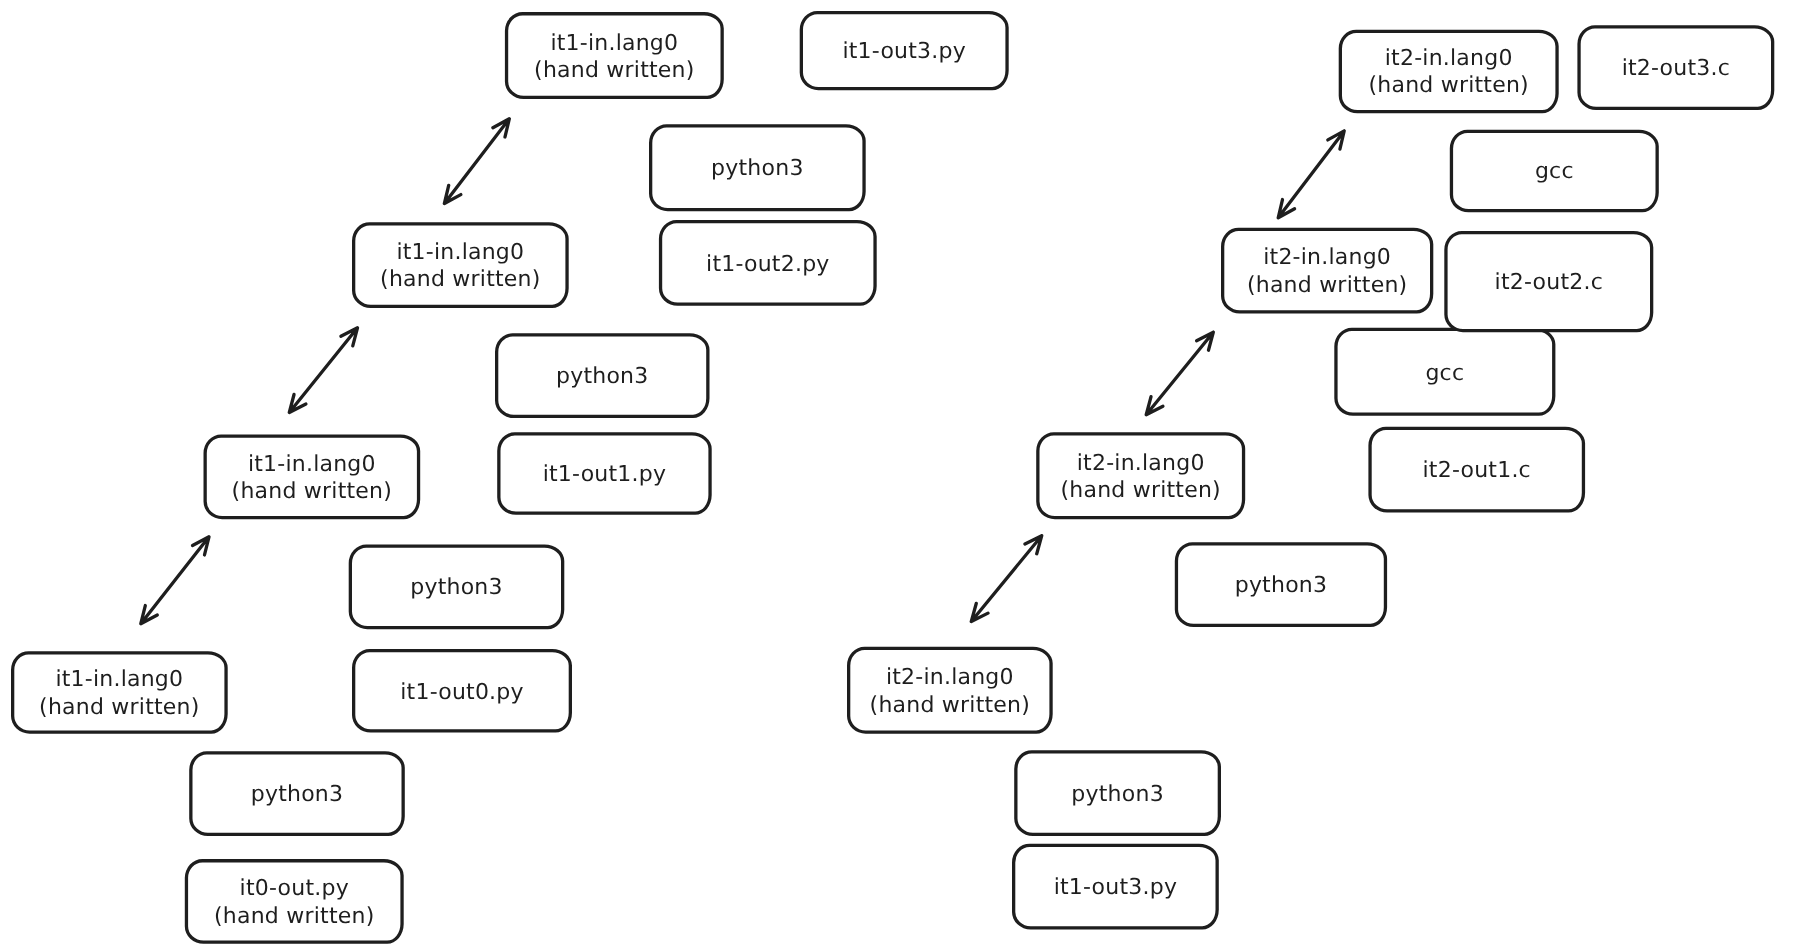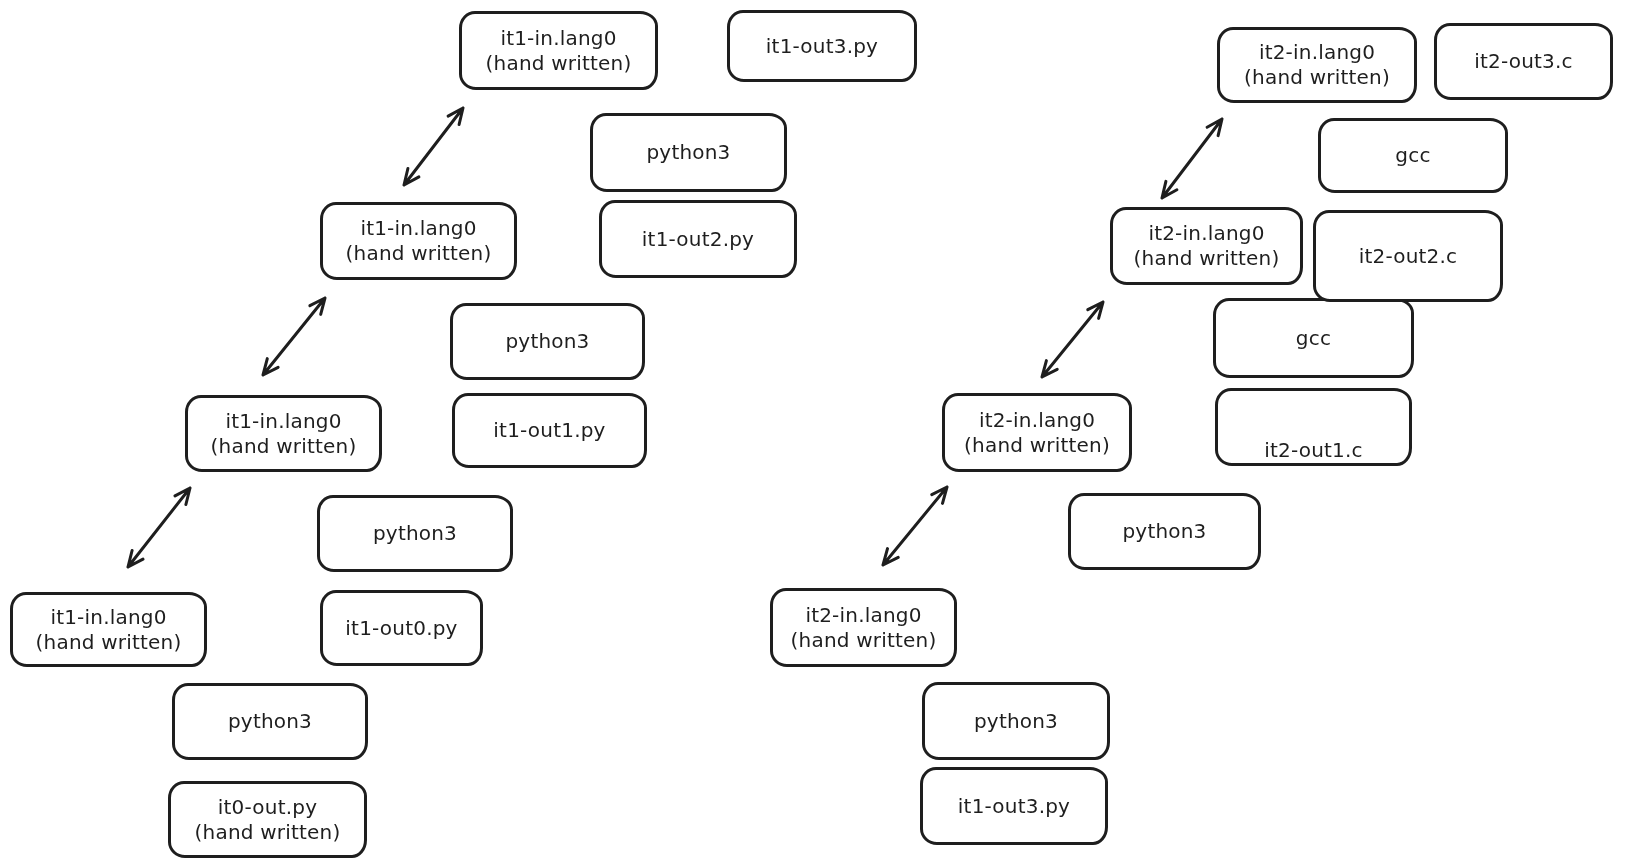--- a/index.html
+++ b/index.html
@@ -63,21 +63,21 @@
       <span class="line">it0-out.py</span>
       <span class="line">(hand written)</span>
     </div>
     <div class="node" style="left: 172px; top: 683px; width: 196px; height: 77px;">
       <span class="line">python3</span>
     </div>
     <div class="node" style="left: 10px; top: 592px; width: 197px; height: 75px;">
       <span class="line">it1-in.lang0</span>
       <span class="line">(hand written)</span>
     </div>
-    <div class="node" style="left: 320px; top: 590px; width: 163px; height: 76px;">
+    <div class="node" style="left: 320px; top: 590px; width: 200px; height: 76px;">
       <span class="line">it1-out0.py</span>
     </div>
     <div class="node" style="left: 317px; top: 495px; width: 196px; height: 77px;">
       <span class="line">python3</span>
     </div>
     <div class="node" style="left: 185px; top: 395px; width: 197px; height: 77px;">
       <span class="line">it1-in.lang0</span>
       <span class="line">(hand written)</span>
     </div>
     <div class="node" style="left: 452px; top: 393px; width: 195px; height: 75px;">
@@ -113,21 +113,21 @@
       <span class="line">it2-in.lang0</span>
       <span class="line">(hand written)</span>
     </div>
     <div class="node" style="left: 1068px; top: 493px; width: 193px; height: 77px;">
       <span class="line">python3</span>
     </div>
     <div class="node" style="left: 942px; top: 393px; width: 190px; height: 79px;">
       <span class="line">it2-in.lang0</span>
       <span class="line">(hand written)</span>
     </div>
-    <div class="node" style="left: 1215px; top: 388px; width: 197px; height: 78px; justify-content: flex-end;">
+    <div class="node" style="left: 1244px; top: 388px; width: 197px; height: 78px;">
       <span class="line">it2-out1.c</span>
     </div>
     <div class="node" style="left: 1213px; top: 298px; width: 201px; height: 80px;">
       <span class="line">gcc</span>
     </div>
     <div class="node" style="left: 1110px; top: 207px; width: 193px; height: 78px;">
       <span class="line">it2-in.lang0</span>
       <span class="line">(hand written)</span>
     </div>
     <div class="node" style="left: 1313px; top: 210px; width: 190px; height: 92px;">

